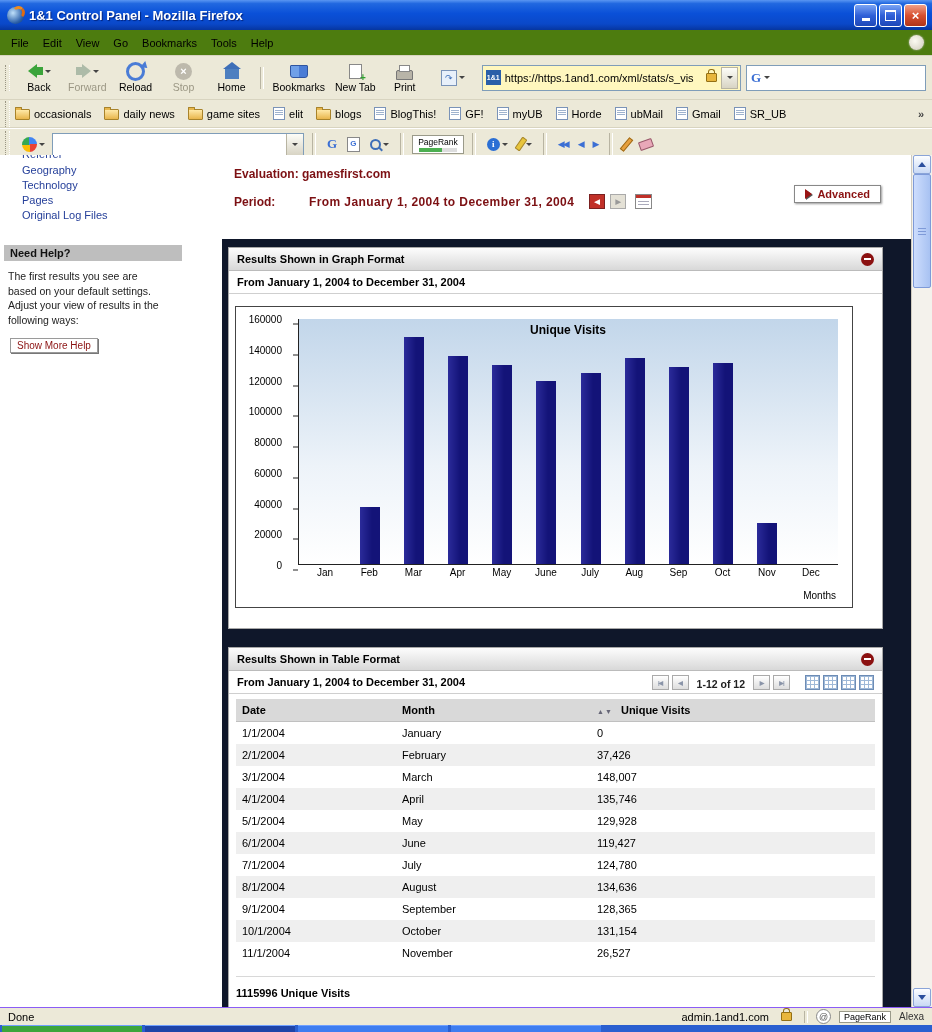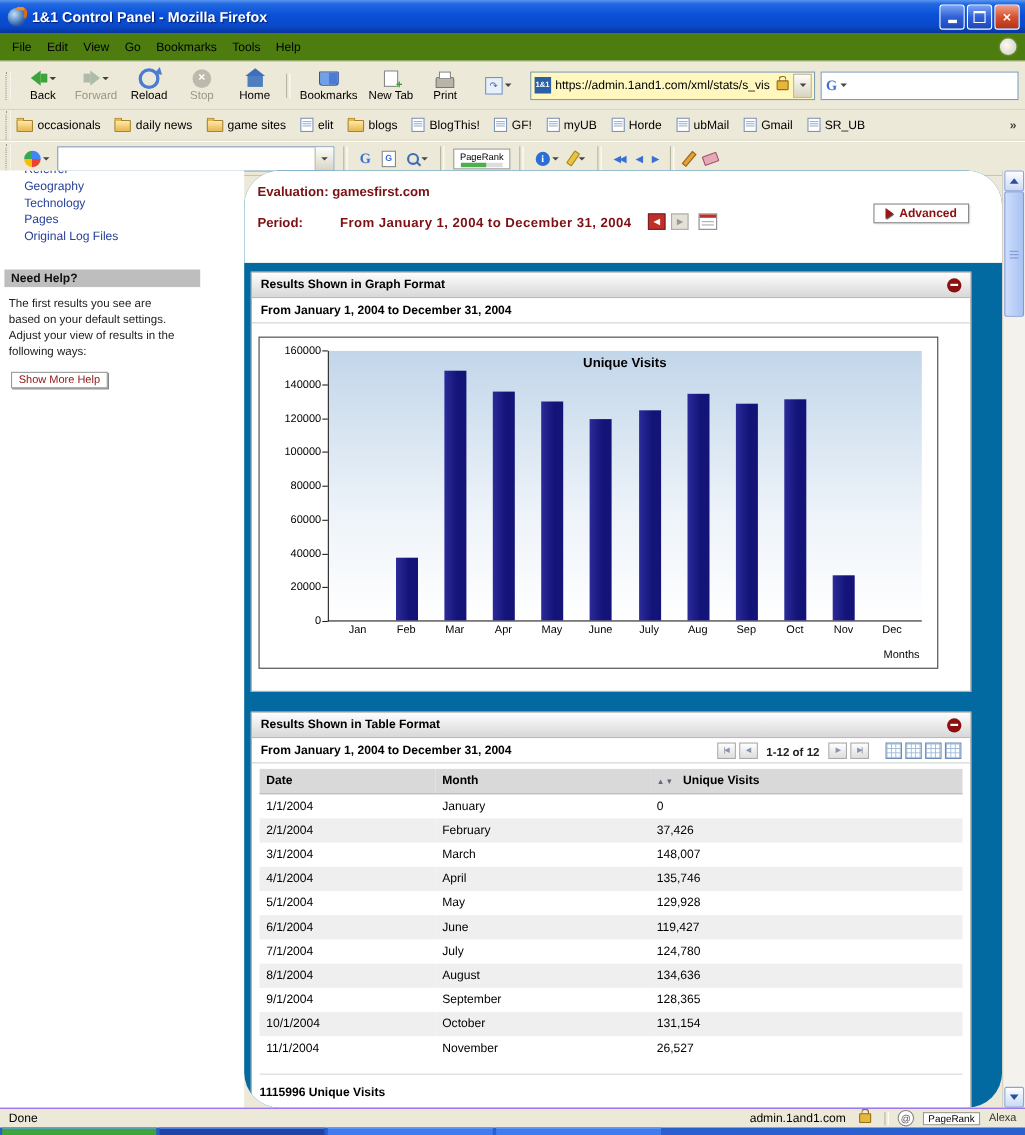--- a/index.html
+++ b/index.html
@@ -120,21 +120,21 @@
   .content{position:absolute;top:155px;left:0;right:0;bottom:25px;display:flex;}
   .sidebar{width:222px;background:#fff;flex:none;overflow:hidden;}
   .side-clip{height:8px;overflow:hidden;}
   .side-clip .side-link{display:block;transform:translateY(-8px);}
   .side-link{display:block;padding:1px 0 2px 22px;color:#26409A;text-decoration:none;}
   .help-header{margin:22px 0 0 4px;width:166px;background:#BEBEBE;font-weight:bold;padding:2px 6px;color:#111;}
   .help-text{margin:8px 8px 0 8px;width:160px;font-size:10.5px;line-height:1.4;color:#222;}
   .help-btn{display:inline-block;margin:10px 0 0 10px;border:1px solid #9A9A9A;box-shadow:1px 1px 0 #777;
     padding:1px 6px;font-size:10px;color:#8B1111;background:#fff;}
 
-  .main{flex:1;background:#0369a1;position:relative;overflow:hidden;border-radius:32px;}
+  .main{flex:1;background:#0f172a;position:relative;overflow:hidden;}
   .header-block{background:#fff;padding:12px 10px 0 12px;height:84px;box-sizing:border-box;position:relative;}
   .eval-row{font-weight:bold;font-size:12px;color:#7C1013;margin-bottom:13px;}
   .period-row{display:flex;align-items:center;font-weight:bold;font-size:12px;color:#7C1013;gap:5px;}
   .plabel{width:70px;}
   .pvalue{letter-spacing:.4px;margin-right:10px;}
   .pbtn{width:14px;height:13px;display:flex;align-items:center;justify-content:center;font-size:7px;
     border:1px solid #7A2020;background:#C13028;color:#fff;}
   .pbtn.disabled{background:#E4E1D6;border-color:#AAA;color:#999;}
   .icon-cal{width:15px;height:13px;background:#fff;border:1px solid #888;position:relative;margin-left:4px;}
   .icon-cal::before{content:"";position:absolute;top:0;left:0;right:0;height:3px;background:#C03028;}
@@ -156,21 +156,21 @@
   .chart-wrap{padding:12px 0 20px 6px;}
   .chart{position:relative;width:616px;height:300px;background:#fff;border:1px solid #444;}
   .chart-title{position:absolute;top:16px;left:62px;right:14px;text-align:center;font-weight:bold;font-size:12px;}
   .plot{position:absolute;left:62px;right:14px;top:12px;bottom:42px;box-sizing:border-box;
     background:linear-gradient(180deg,#C2D6EA,#EDF3F9 60%,#fff);
     border-left:1px solid #222;border-bottom:1px solid #222;
     display:flex;align-items:flex-end;padding:0 5px;}
   .bar-slot{flex:1;display:flex;justify-content:center;align-items:flex-end;height:100%;}
   .bar{width:20px;background:linear-gradient(90deg,#2B2B9A,#131378 60%);}
   .ylabels{position:absolute;left:0;top:12px;bottom:42px;width:62px;}
-  .ytick{position:absolute;right:0;transform:translateY(50%);display:flex;align-items:center;gap:1px;font-size:10px;}
+  .ytick{position:absolute;right:0;transform:translateY(50%);display:flex;align-items:flex-end;gap:11px;font-size:10px;}
   .ymark{width:5px;height:1px;background:#222;}
   .xarea{position:absolute;left:62px;right:14px;bottom:4px;height:36px;}
   .xlabels{display:flex;padding:0 5px;font-size:10px;}
   .xlab{flex:1;text-align:center;}
   .months-label{position:absolute;right:2px;bottom:2px;font-size:10px;}
 
   .table-panel{margin-top:18px;min-height:364px;}
   .tbl-sub{font-weight:bold;}
   .pager{margin-left:auto;display:flex;align-items:flex-end;gap:3px;font-size:10.5px;color:#222;}
   .pgbtn{width:15px;height:13px;border:1px solid #AAA;background:linear-gradient(#FFF,#DDD);
@@ -311,21 +311,21 @@
       <span class="nlabel">Print</span>
     </div>
     <div class="navbtn">
       <span class="icn">
           <span class="icon-ext">↷</span>
           <span class="dd"></span>
         </span>
     </div>
     <div class="urlbar">
       <span class="site-favicon">1&amp;1</span>
-      <span class="url-text">https://admin.1and1.com/xml/stats/s_vis</span>
+      <span class="url-text">https://https.1and1.com/xml/stats/s_vis</span>
       <span class="lock"></span>
       <span class="url-dd">
           <span class="dd"></span>
         </span>
     </div>
     <div class="searchbox">
       <span class="g-logo">G</span>
       <span class="dd"></span>
       <span class="search-input"></span>
     </div>

